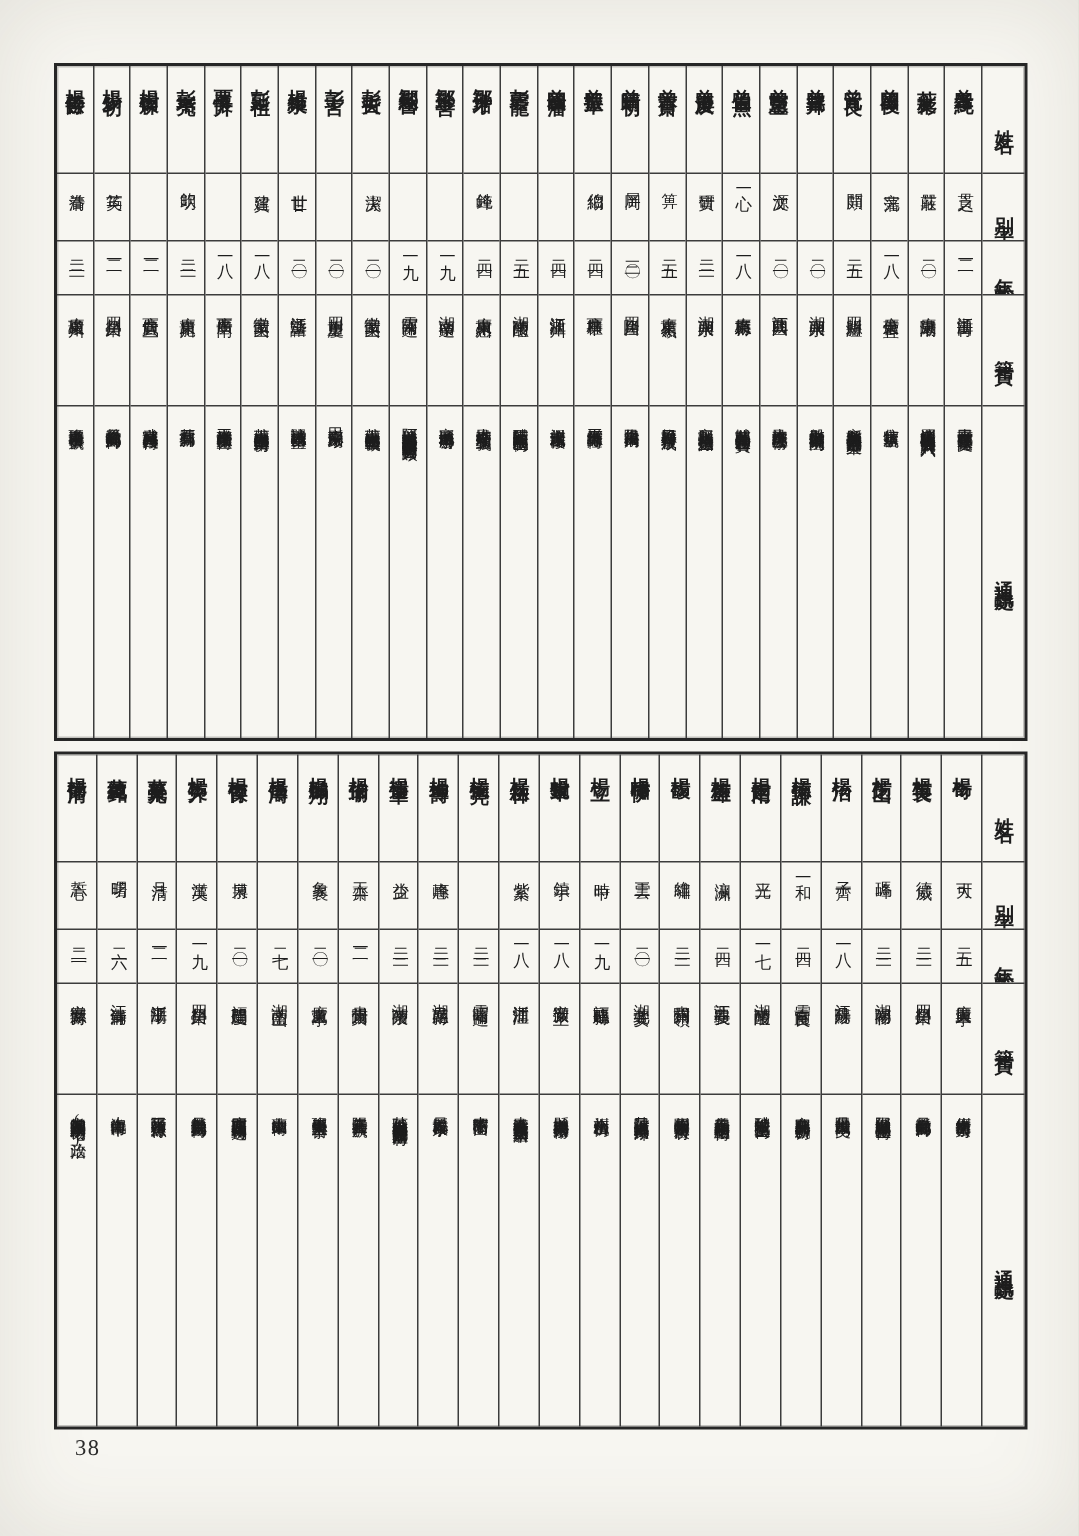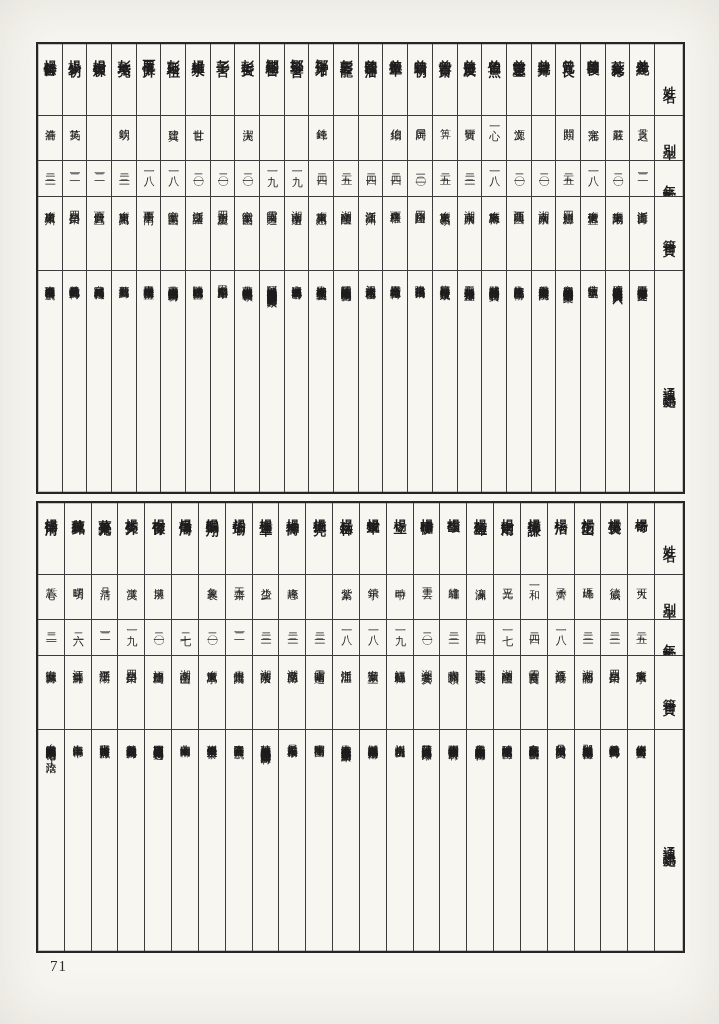--- a/index.html
+++ b/index.html
@@ -939,14 +939,14 @@
           </div>
           <div class="cell c-origin">
             <span class="v origin">安徽壽縣</span>
           </div>
           <div class="cell c-addr">
             <span class="v addr">安徽蚌埠正陽關八坊街楊宅(政治)</span>
           </div>
         </div>
       </div>
   </div>
-  <div class="page-number">71</div>
+  <div class="page-number">38</div>
 </div>
 
 </body></html>

